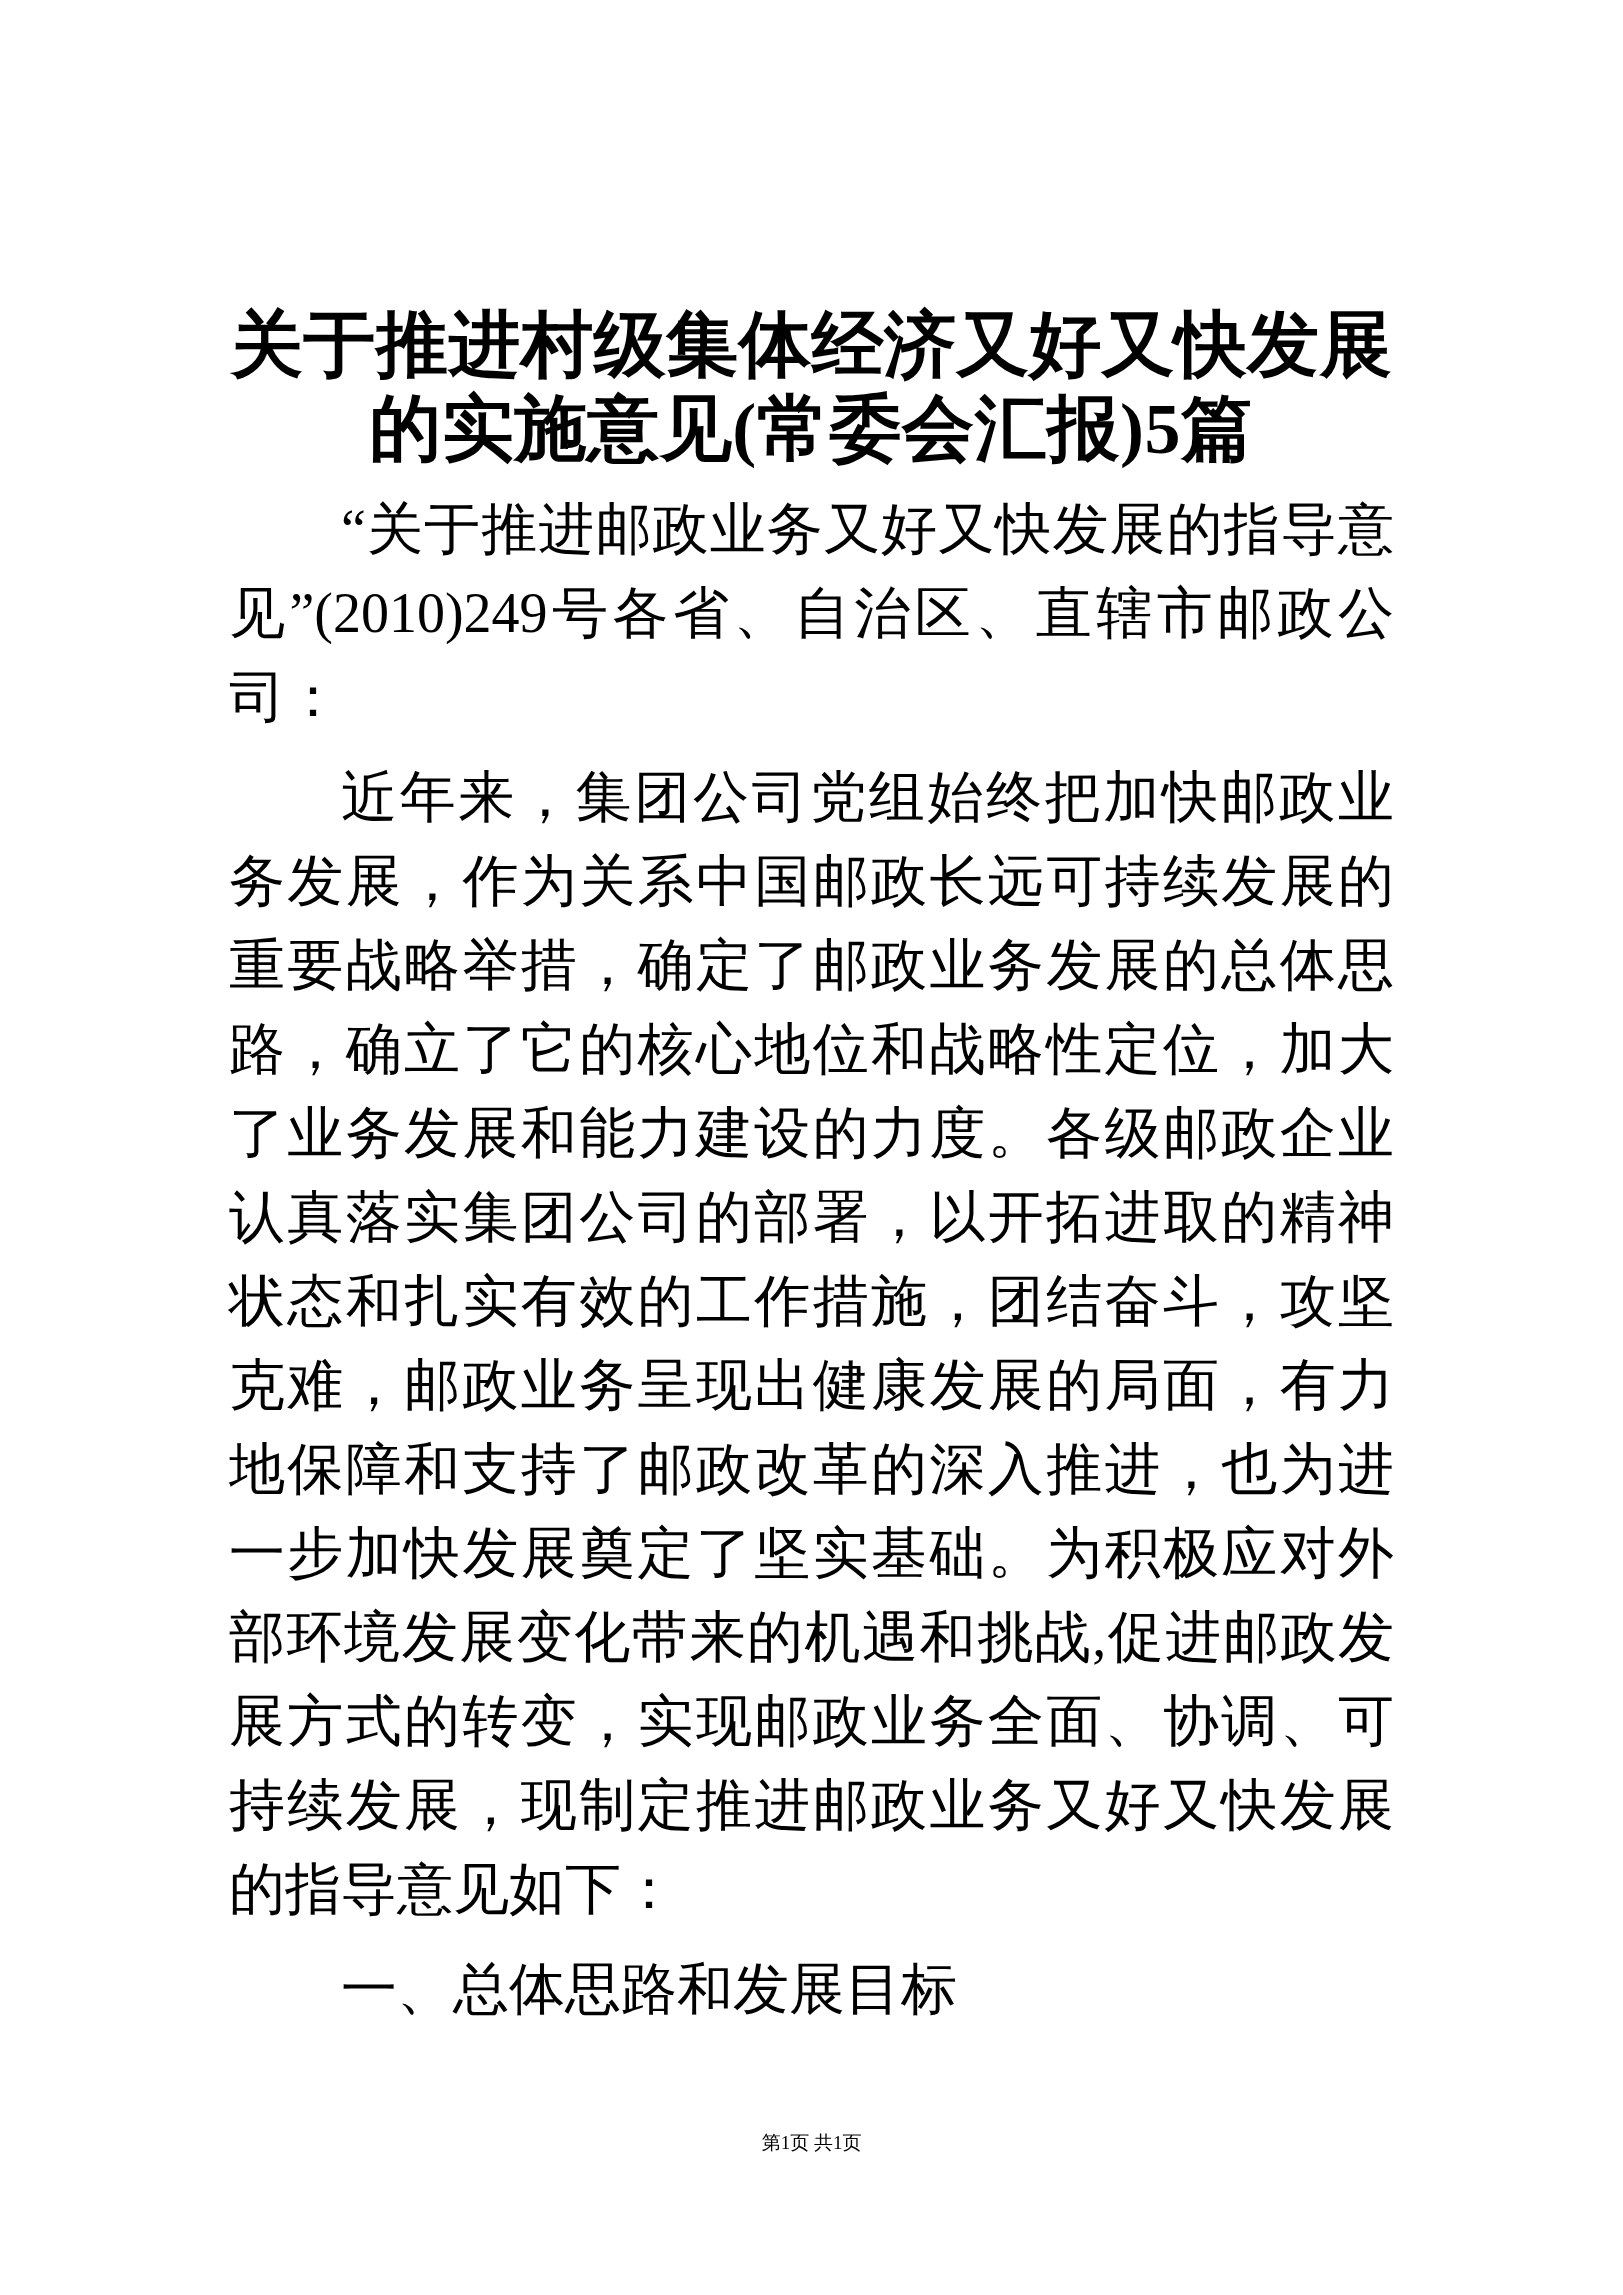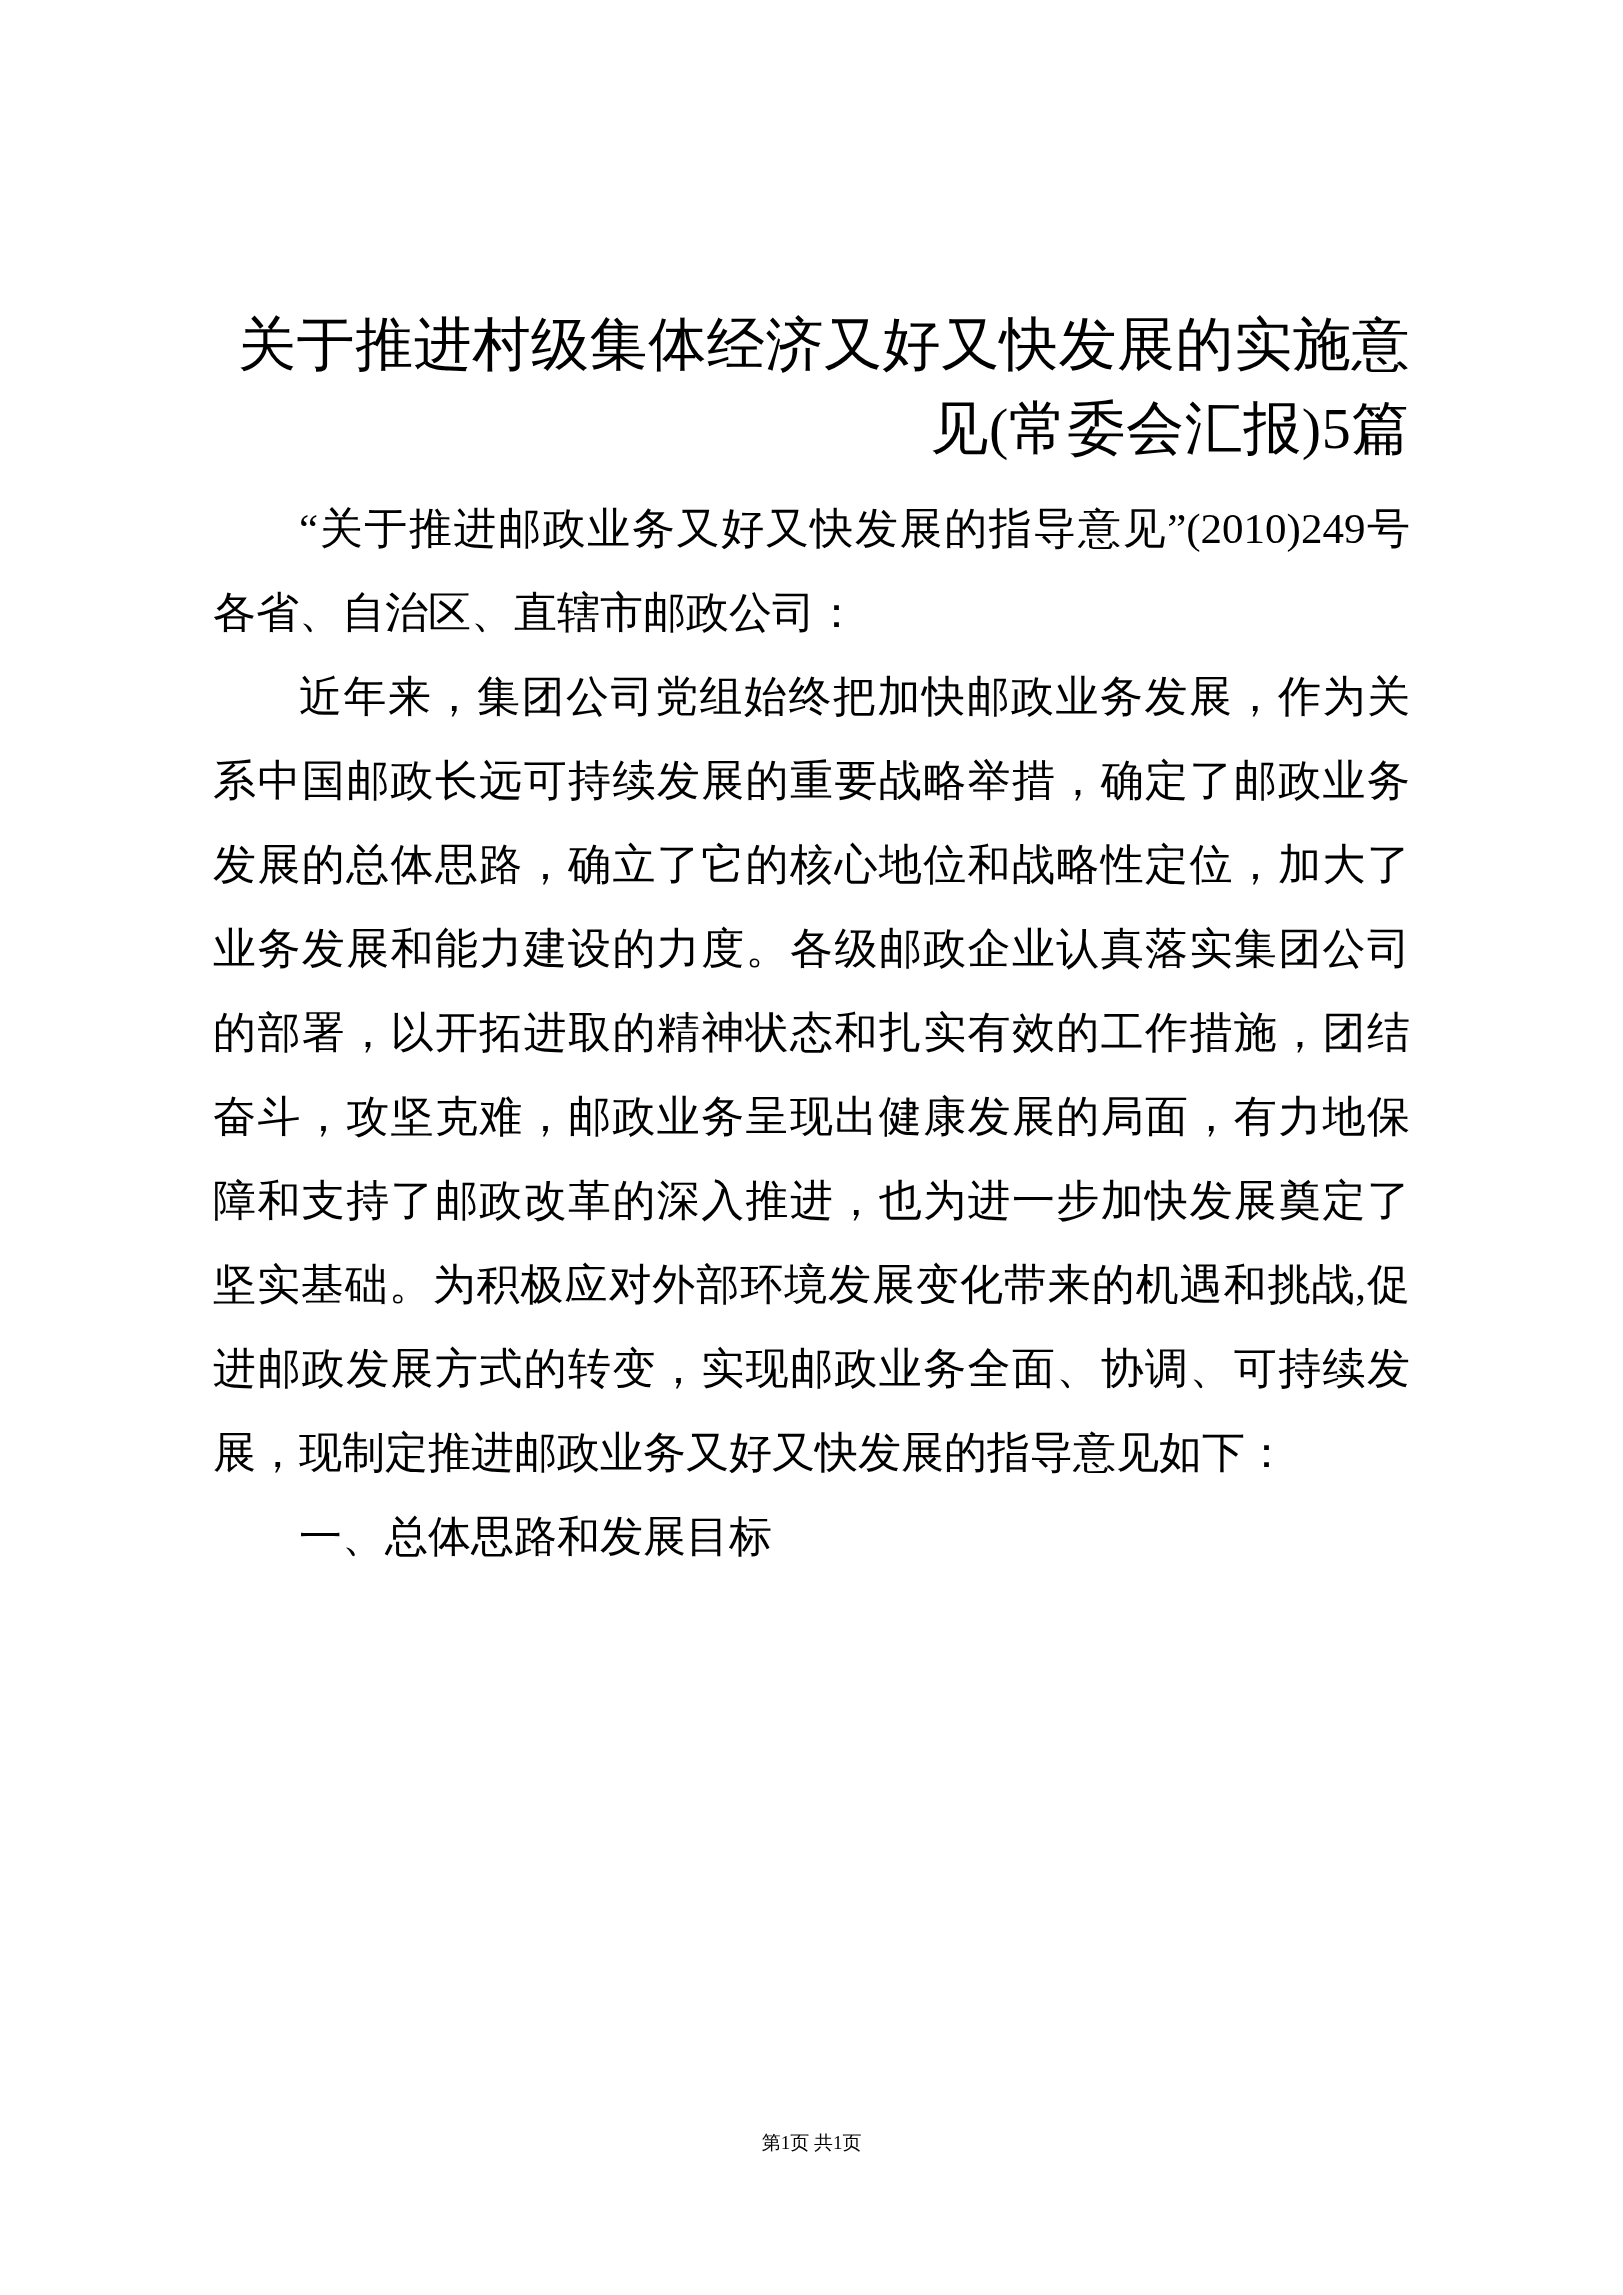--- a/index.html
+++ b/index.html
@@ -13,31 +13,31 @@
     color: #000000;
     position: relative;
     font-family: "Liberation Serif", "DejaVu Serif", serif;
     overflow: hidden;
   }
   .page-content {
     box-sizing: border-box;
     padding: 303px 213px 0 213px;
   }
   .doc-title {
-    font-size: 58px;
-    font-weight: normal;
-    text-align: right;
+    font-size: 72px;
+    font-weight: bold;
+    text-align: center;
     line-height: 84px;
     margin: 0 0 15.7px 0;
     letter-spacing: 0.6px;
   }
   .para {
-    font-size: 43px;
+    font-size: 56px;
     line-height: 84px;
-    margin: 0;
+    margin: 16px;
     text-align: justify;
     text-justify: inter-ideograph;
     text-indent: 2em;
     word-break: break-all;
   }
   .page-footer {
     position: absolute;
     left: 0;
     top: 2126px;
     width: 100%;

